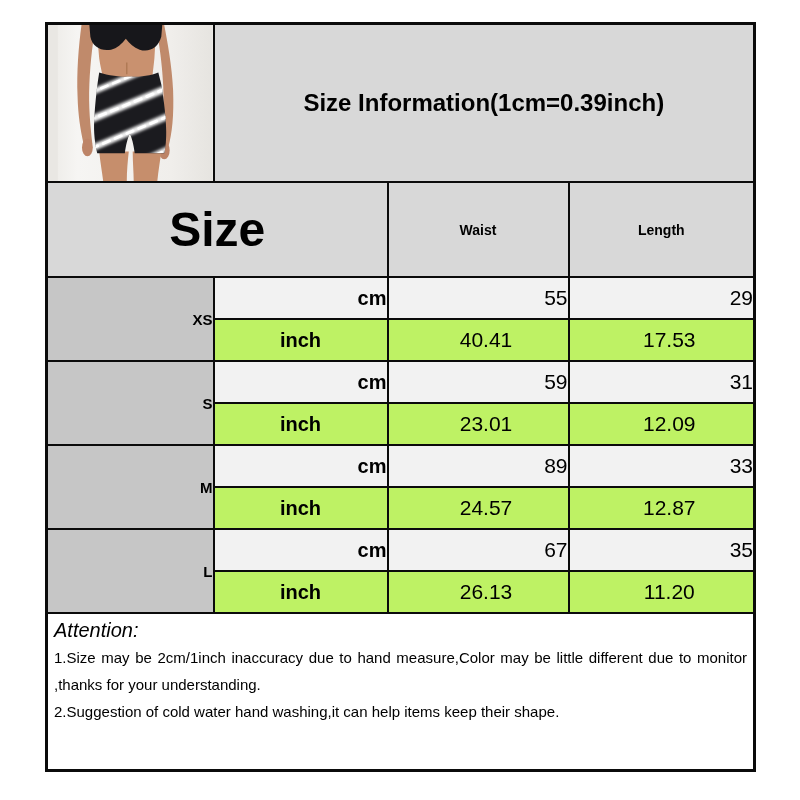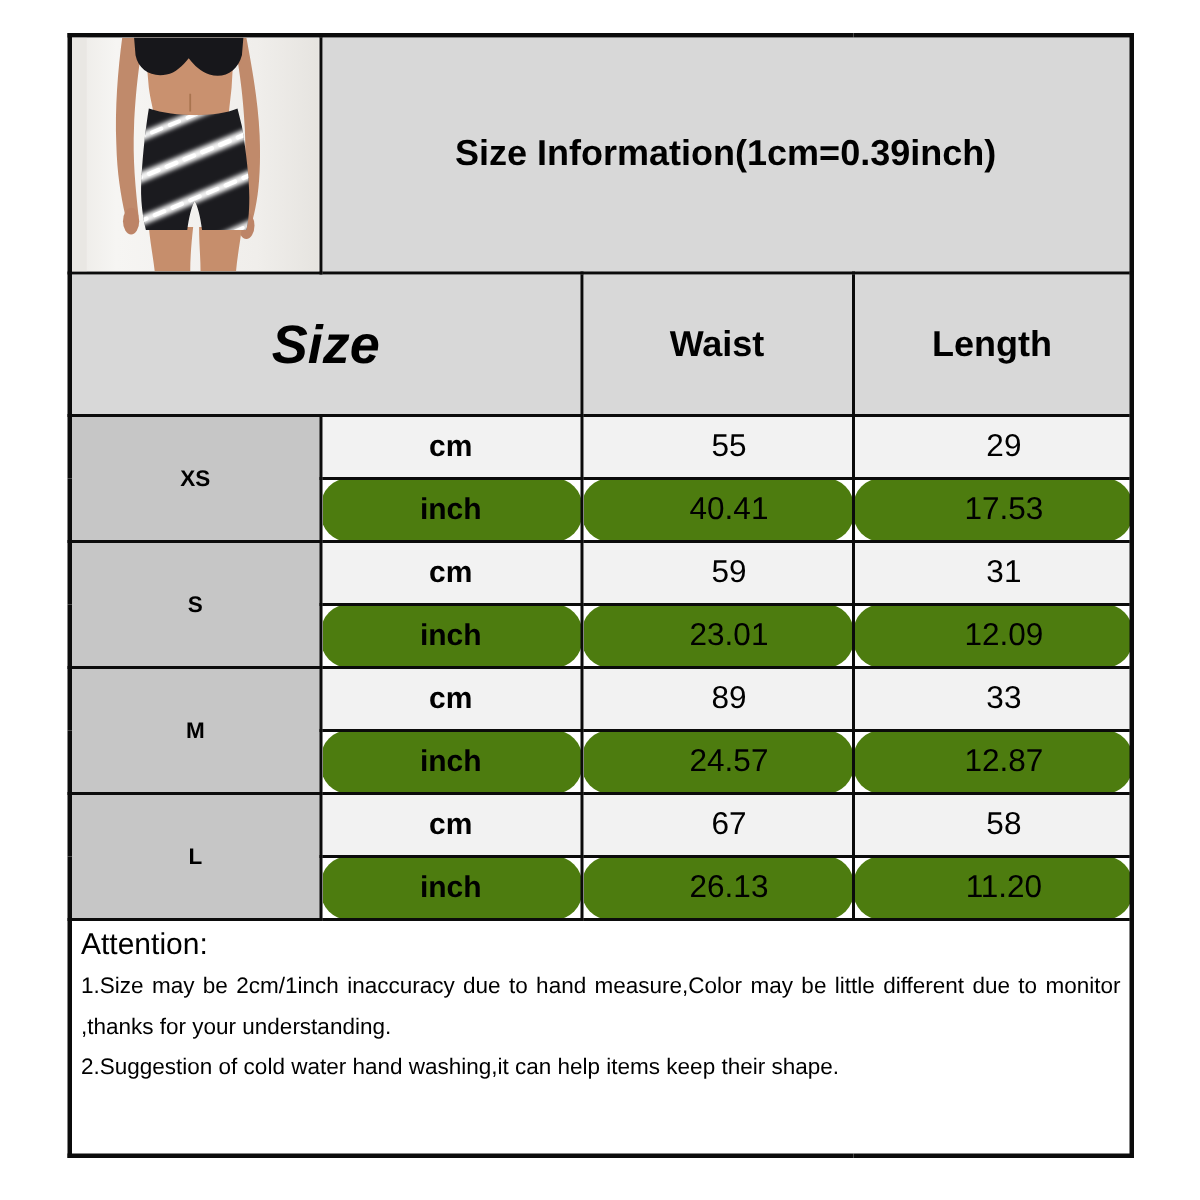--- a/index.html
+++ b/index.html
@@ -38,39 +38,39 @@
     background: var(--header_gray, #d8d8d8);
     font-weight: bold;
     font-size: 24px;
     letter-spacing: 0px;
   }
   .col-head {
     background: var(--header_gray, #d8d8d8);
     font-weight: bold;
     height: 93px;
   }
-  .size-head { font-size: 36px; font-style: italic; }
-  .dim-head  { font-size: 24px; text-align: center; }
-  .row-cm td   { background: var(--cm_row, #f2f2f2); height: 40px; }
-  .row-inch td { background: #4d7c0f; height: 40px; border-radius: 18px; }
+  .size-head { font-size: 48px; }
+  .dim-head  { font-size: 14px; text-align: center; }
+  .row-cm td   { background: var(--cm_row, #f2f2f2); height: 40px; text-align: right; }
+  .row-inch td { background: #bef264; height: 40px; }
   td.size-cell {
     background: var(--size_gray, #c6c6c6);
     font-weight: bold;
     font-size: 15px;
   }
   .unit-cell { font-weight: bold; font-size: 20px; }
   .val { font-size: 21px; font-weight: normal; padding-left: 16px; }
   .attention-cell {
     background: #ffffff;
     text-align: left;
     vertical-align: top;
     padding: 3px 6px 0 6px;
     height: 152px;
   }
-  .attention-title { font-size: 20px; line-height: 27px; }
+  .attention-title { font-size: 20px; line-height: 27px; font-style: italic; }
   .attention-cell p {
     margin: 0;
     font-size: 15px;
     line-height: 27px;
     text-align: justify;
   }
 </style>
 </head>
 <body>
 
@@ -182,21 +182,21 @@
     <tr class="row-inch">
       <td class="unit-cell">inch</td>
       <td class="val">24.57</td>
       <td class="val">12.87</td>
     </tr>
 
     <tr class="row-cm">
       <td class="size-cell" rowspan="2">L</td>
       <td class="unit-cell">cm</td>
       <td class="val">67</td>
-      <td class="val">58</td>
+      <td class="val">35</td>
     </tr>
     <tr class="row-inch">
       <td class="unit-cell">inch</td>
       <td class="val">26.13</td>
       <td class="val">11.20</td>
     </tr>
 
     <tr>
       <td class="attention-cell" colspan="4">
         <div class="attention-title">Attention:</div>

